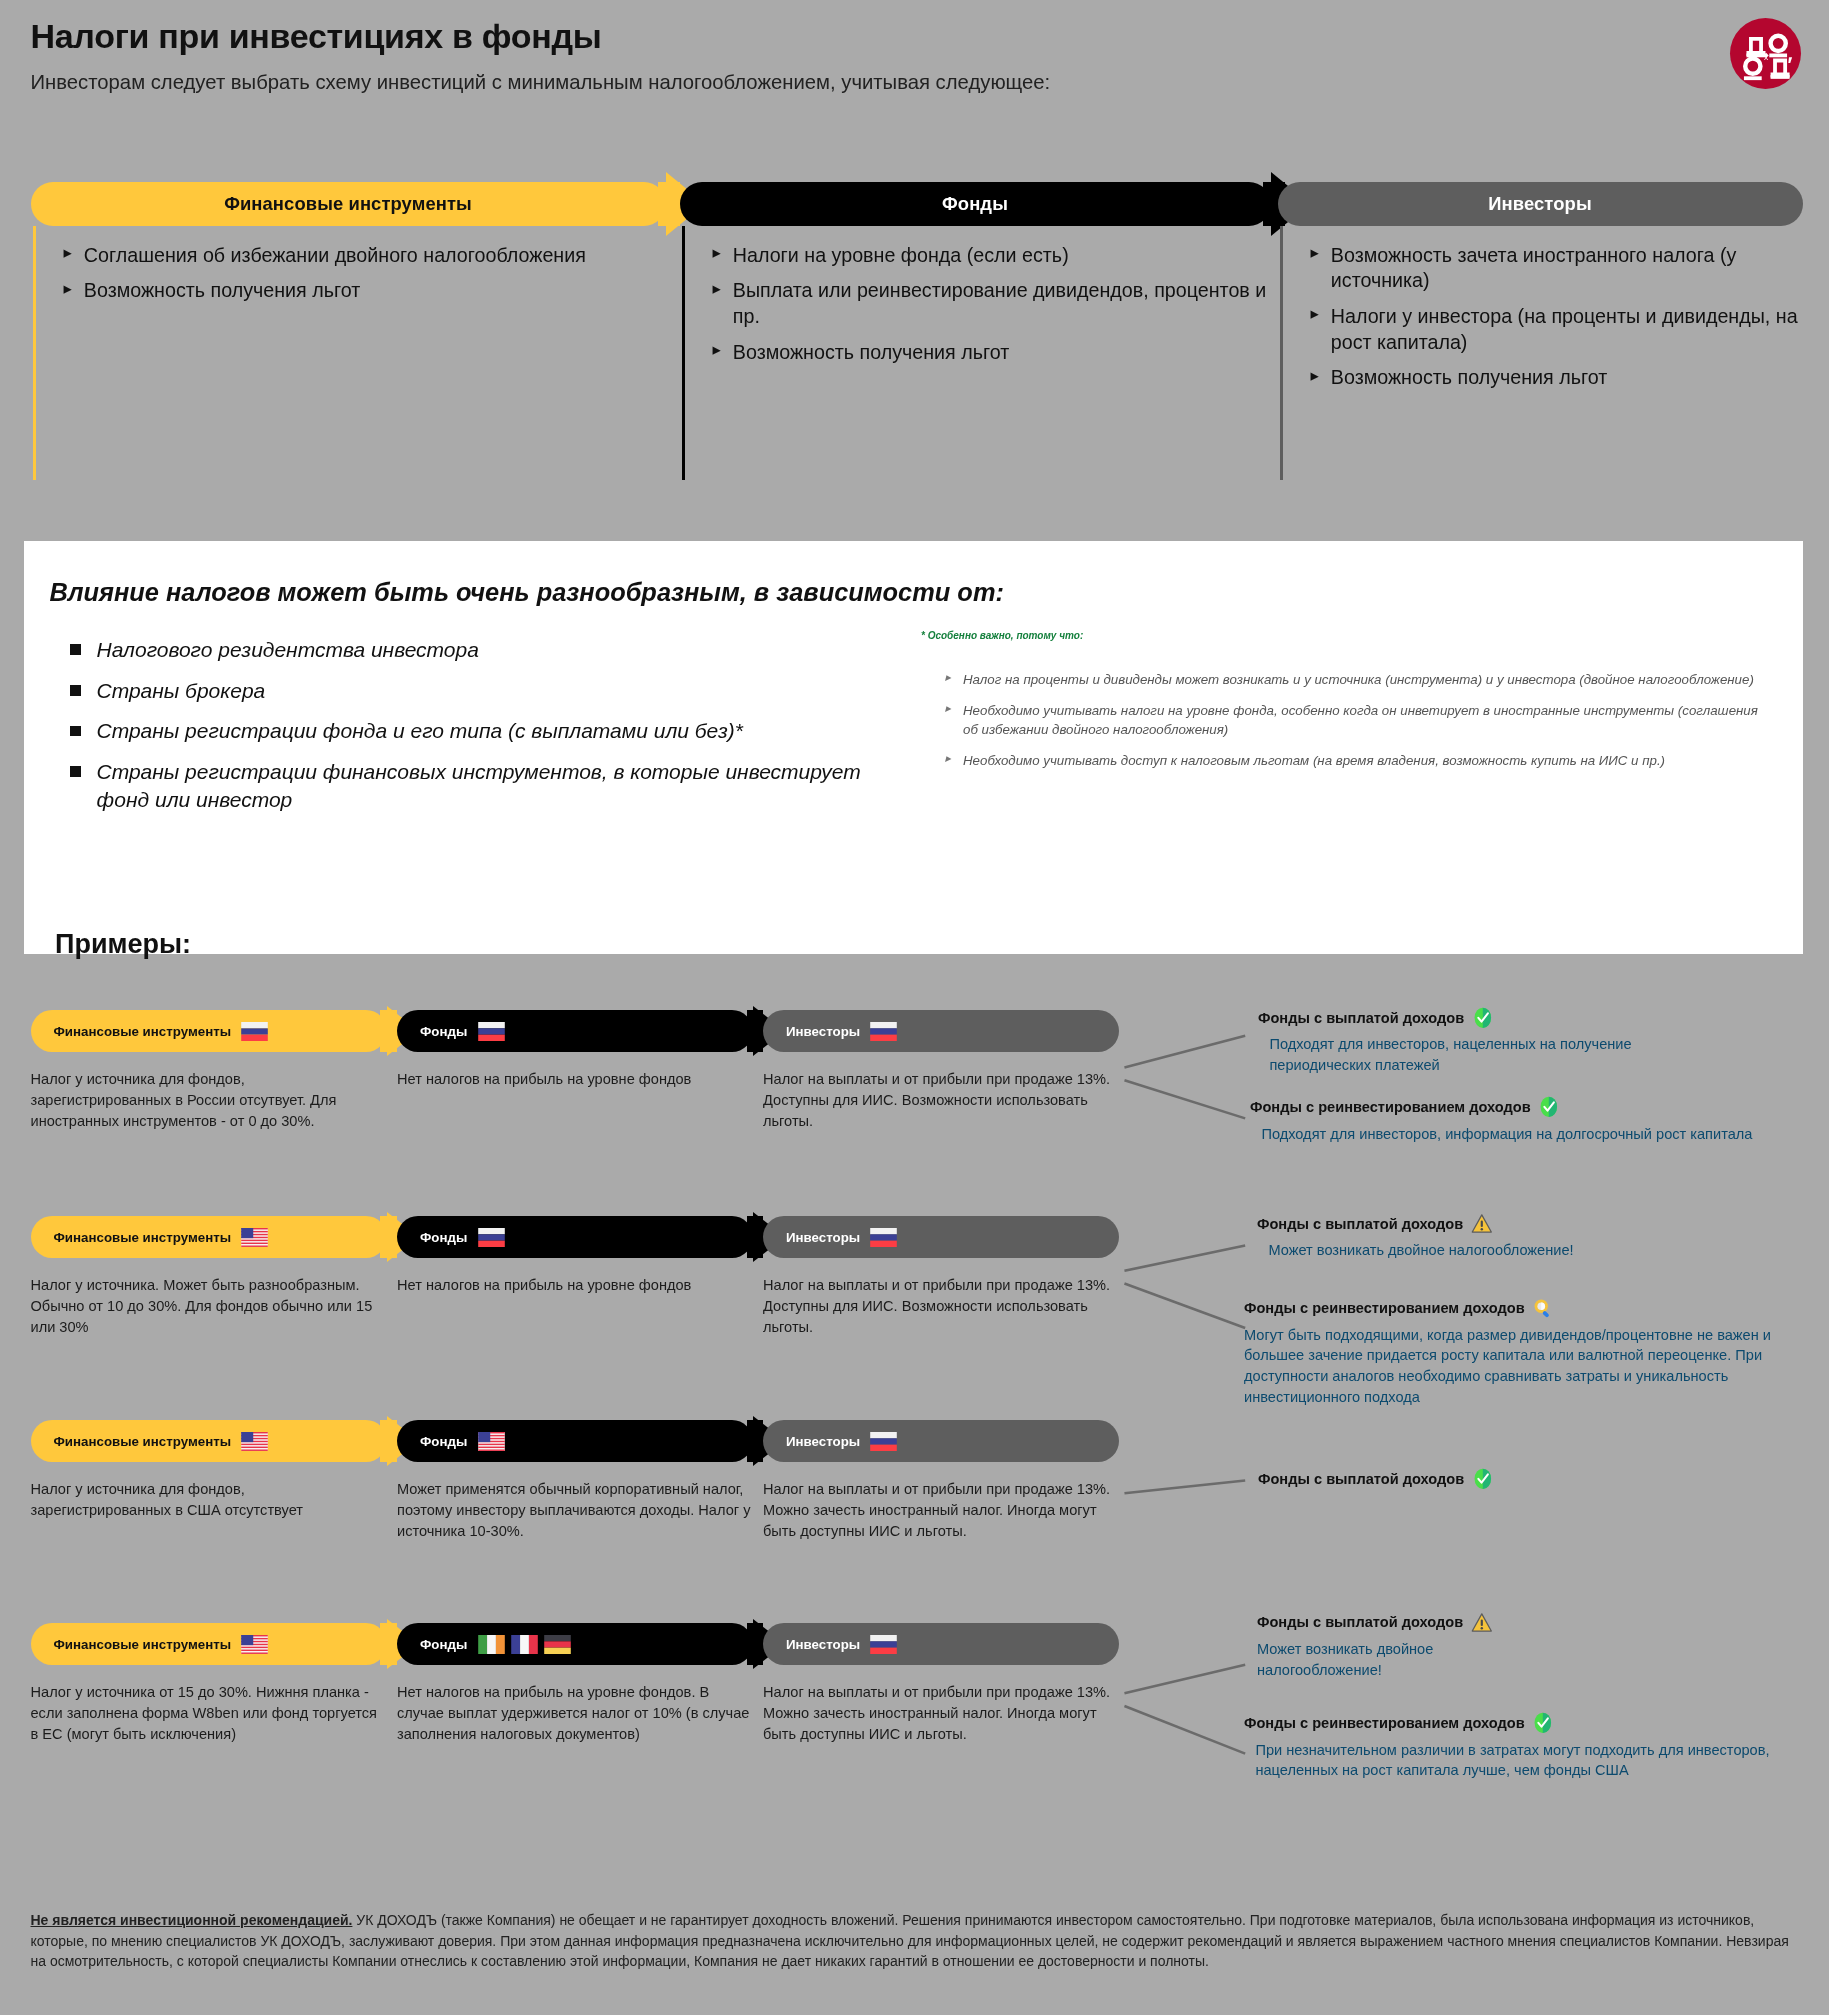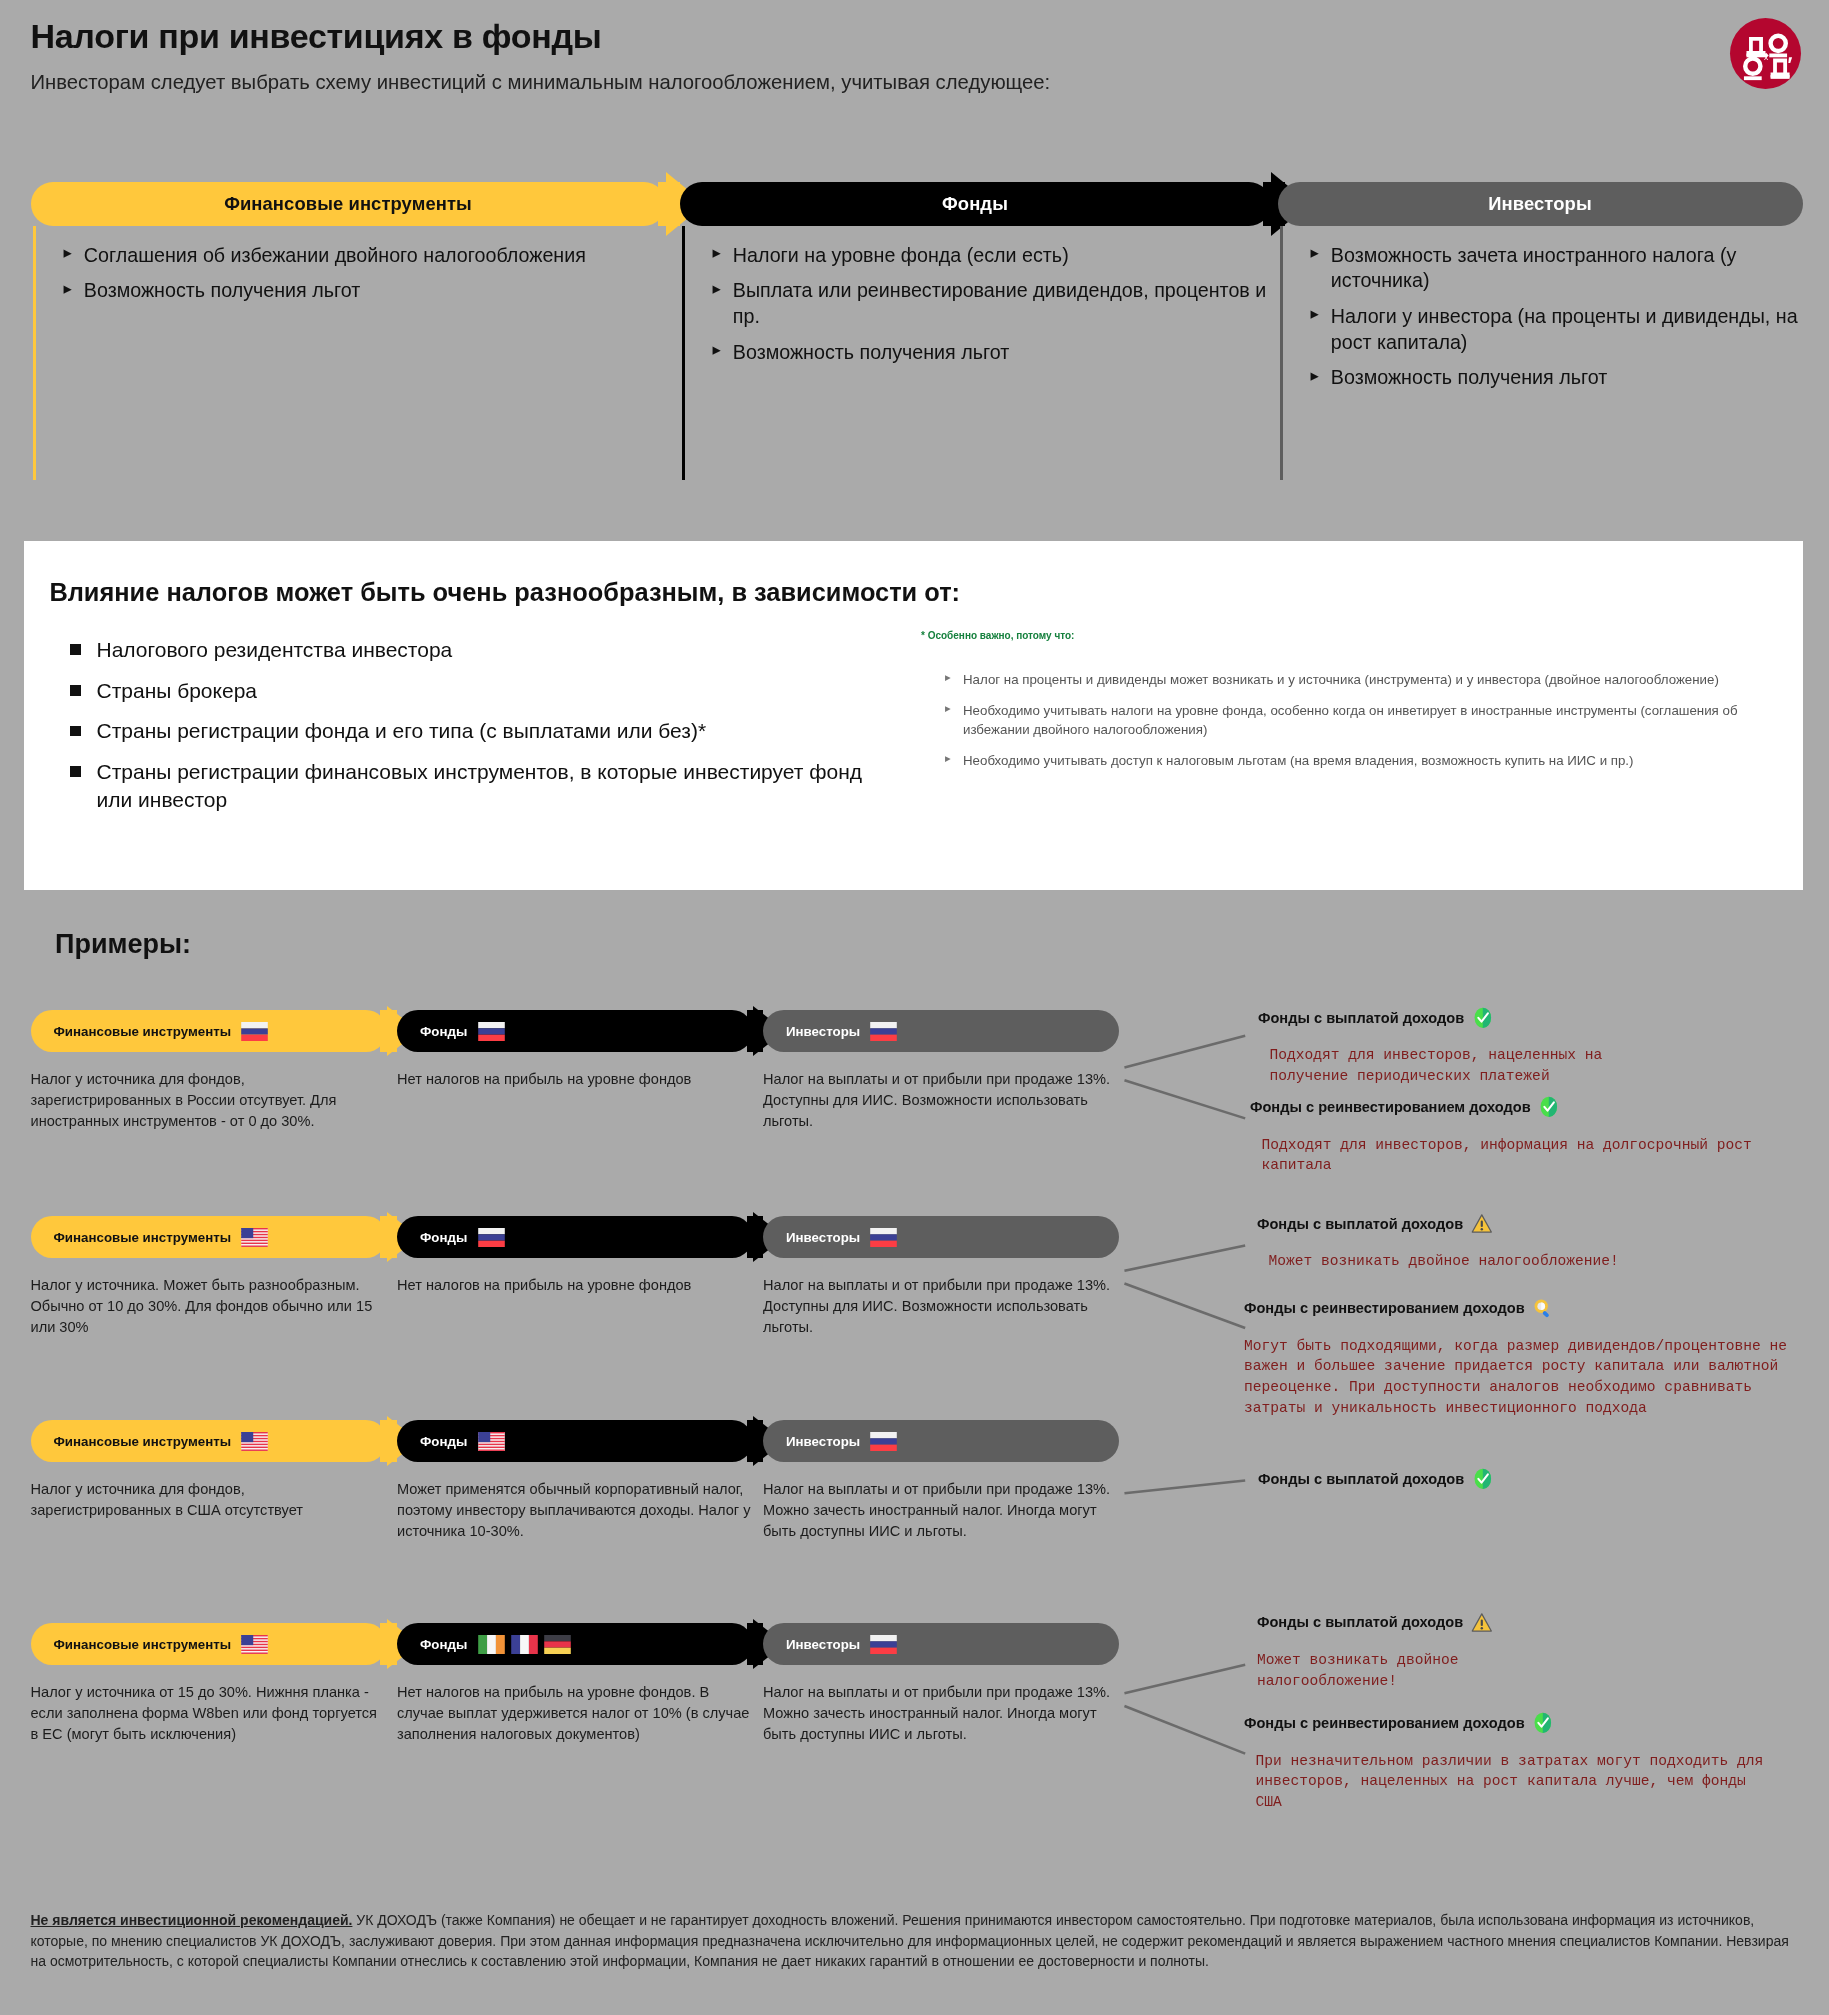--- a/index.html
+++ b/index.html
@@ -86,21 +86,21 @@
     margin-bottom: 10.2px; padding-left: 20.3px; color: #111;
   }
   ul.blist li::before {
     content: "\25B8"; position: absolute; left: 0; top: -0.6px;
     font-size: 16.5px; color: #111;
   }
 
   
   .panel {
     position: absolute; left: 24px; top: 541px;
-    width: 1779px; height: 349px; background: #ffffff;
+    width: 1779px; height: 413px; background: #ffffff; font-style: italic;
   }
   .panel-h {
     position: absolute; left: 25.4px; top: 37px;
     font-size: 25.4px; font-weight: bold; color: #111;
   }
   .panel-left { position: absolute; left: 42px; top: 95px; width: 820px; }
   ul.sqlist { list-style: none; }
   ul.sqlist li {
     position: relative; font-size: 21px; line-height: 1.33;
     margin-bottom: 12.7px; padding-left: 30.5px; color: #111;
@@ -173,21 +173,21 @@
   .exstem.yellow { background:#FFC83C; }
   .exstem.black { background:#000; }
 
   
   .callouts { position: absolute; left: 1207px; }
   .callout { position: absolute; width: 604px; }
   .co-title {
     font-size: 14.6px; font-weight: bold; color: #111;
     display: flex; align-items: center; gap: 7.6px; white-space: nowrap;
   }
-  .co-body { font-size: 14.6px; line-height: 1.42; color: #7f1d1d; margin-top: 17px; font-family: Liberation Mono, monospace; }
+  .co-body { font-size: 14.6px; line-height: 1.42; color: #0c4a6e; margin-top: 6px; }
   .co-body.indent { padding-left: 11.4px; }
 
   .ico { width: 21.6px; height: 21.6px; flex: 0 0 21.6px; display:block; }
 
   
   .lines { position: absolute; left: 0; top: 0; width: 1829px; height: 2015px; pointer-events: none; }
 
   
   .footer {
     position: absolute; left: 30.5px; top: 1910px; width: 1773px;

